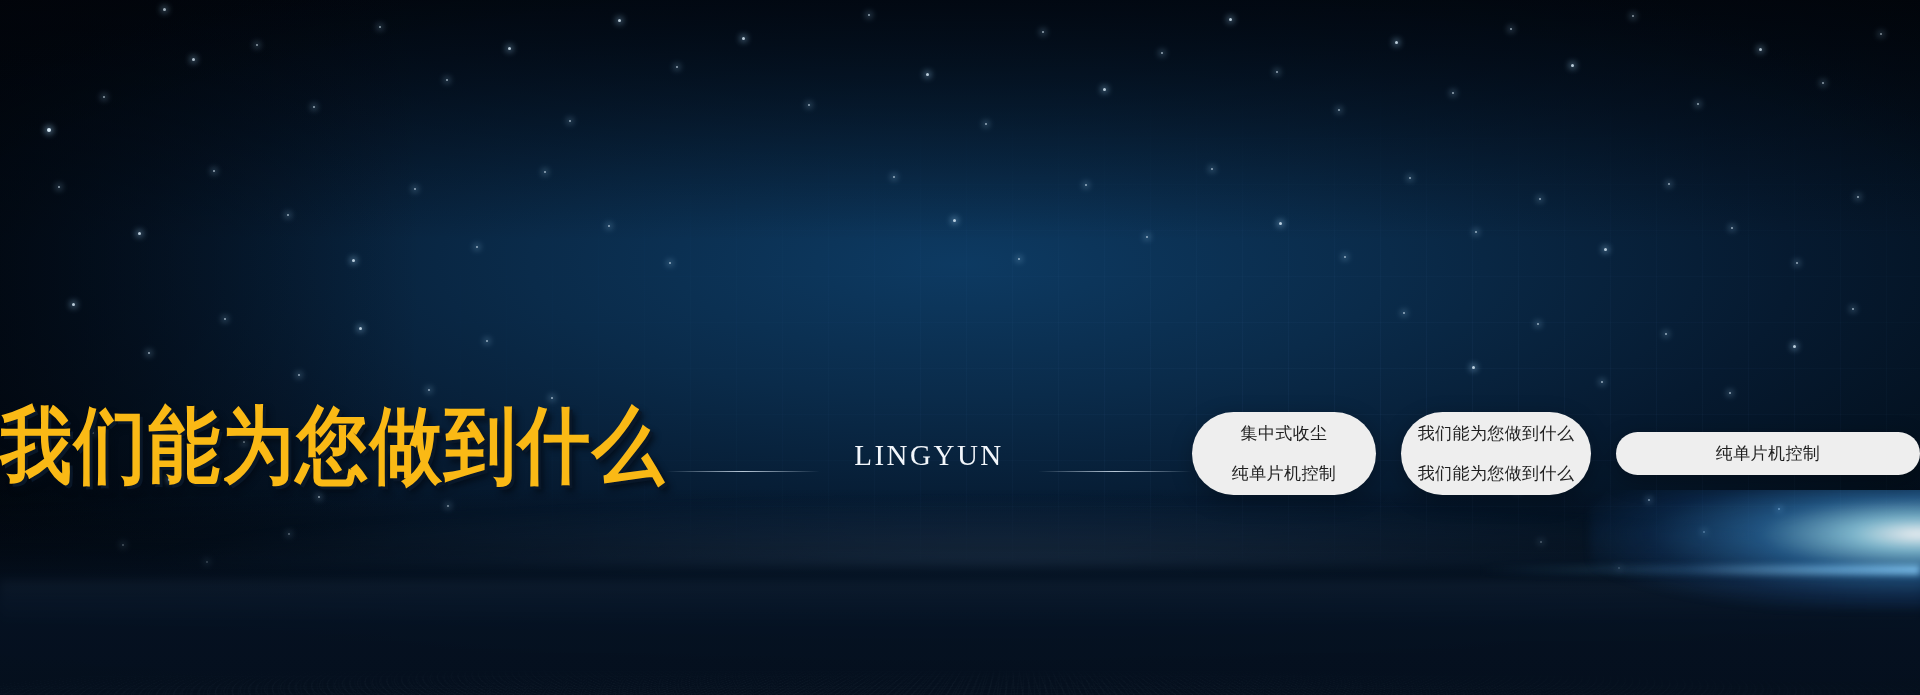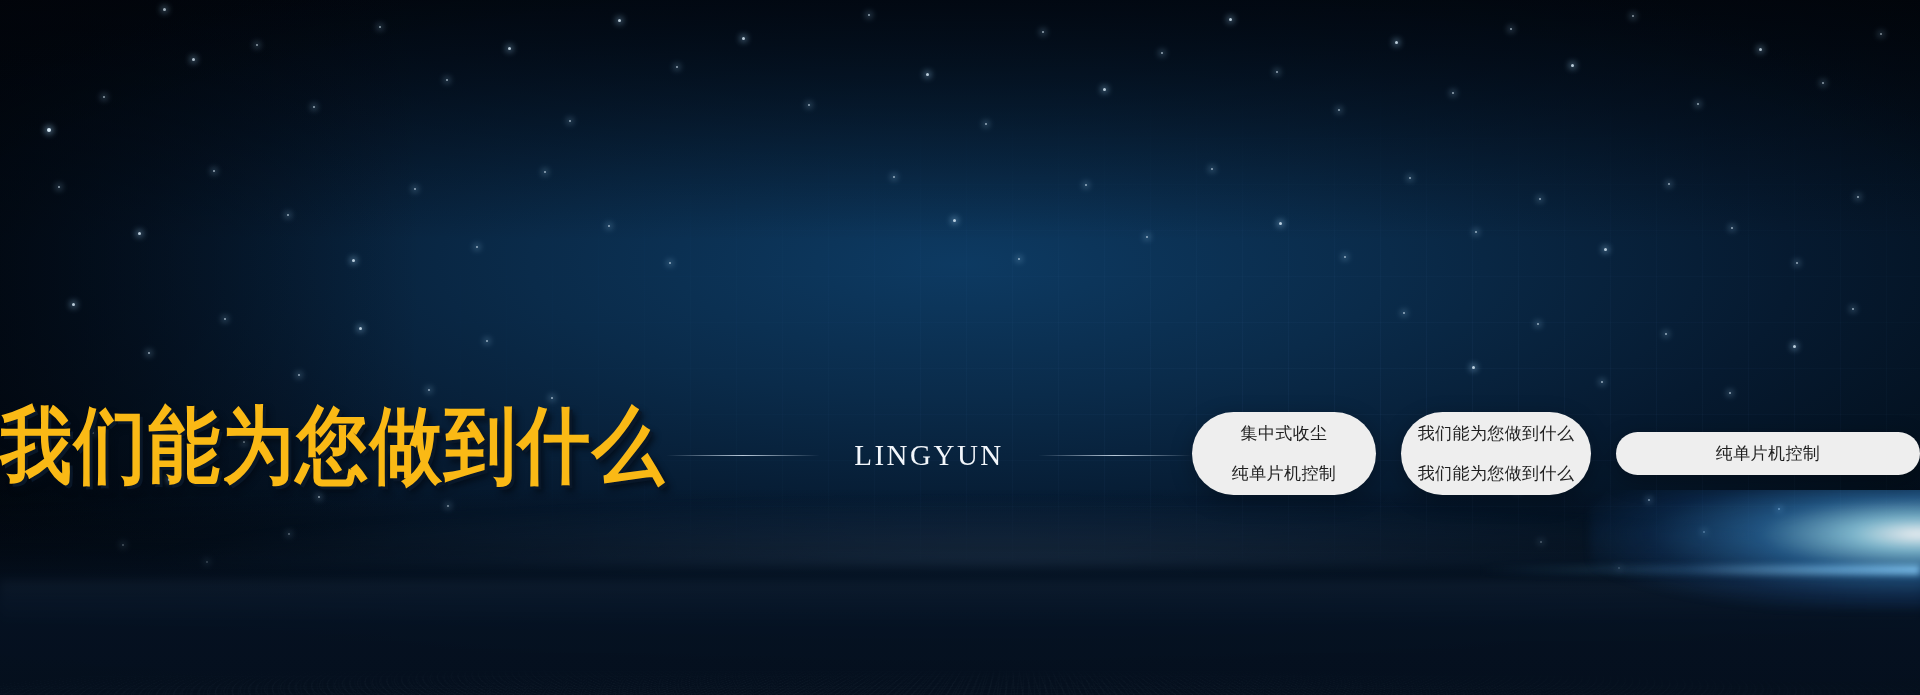--- a/index.html
+++ b/index.html
@@ -132,21 +132,21 @@
     color:#fab915;
     text-shadow:
        3px 3px 0 rgba(10,24,42,.95),
        5px 5px 6px rgba(3,10,20,.8);
     white-space:nowrap;
     transform:scaleY(1.16);
     transform-origin:center top;
   }
 
   .sub-row{
-    display:flex; align-items:center; justify-content:center;
+    display:flex; align-items:flex-end; justify-content:center;
     gap:34px;
     margin-top:33px;
     width:700px;
   }
   .sub-line{
     height:1px; flex:1;
     background:linear-gradient(to right, rgba(205,222,240,0), rgba(215,230,245,.85), rgba(205,222,240,0));
   }
   .sub-brand{
     font-family:"Liberation Serif", serif;

